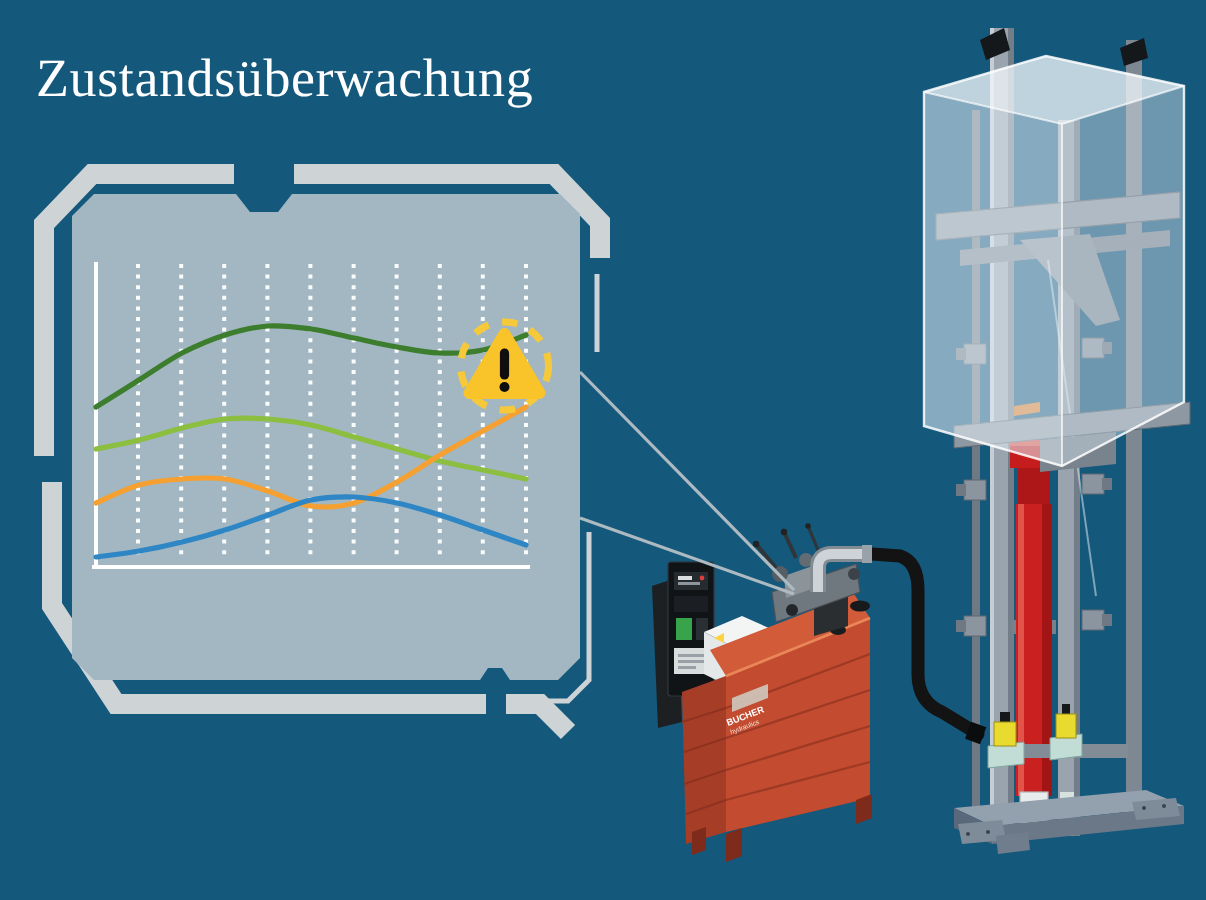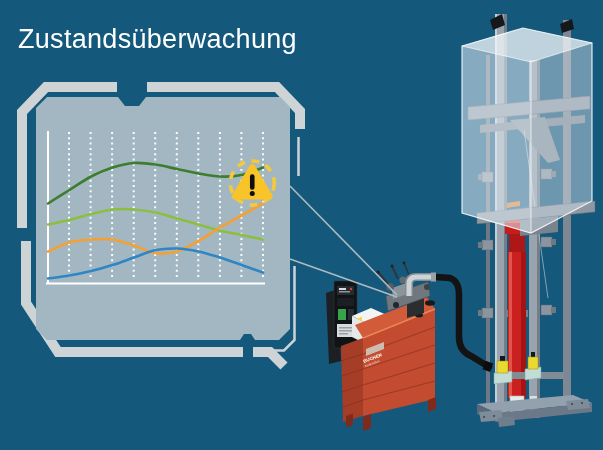--- a/index.html
+++ b/index.html
@@ -2,21 +2,21 @@
 <html><head>
 <meta charset="utf-8">
 <style>
   html,body{margin:0;padding:0;width:603px;height:450px;overflow:hidden;}
   body{background:#14587C;font-family:"Liberation Sans", sans-serif;position:relative;}
   .stage{position:absolute;inset:0;}
   .stage svg{position:absolute;left:0;top:0;}
   h1.title{
     position:absolute;left:18px;top:24px;margin:0;
     color:#FFFFFF;font-size:27px;font-weight:400;letter-spacing:.3px;
-    font-family:Liberation Sans, sans-serif;z-index:5;
+    font-family:Liberation Serif, serif;z-index:5;
   }
 </style>
 </head>
 <body>
 
 <div class="stage">
 
   <h1 class="title">Zustandsüberwachung</h1>
 
   <svg width="603" height="450" viewBox="0 0 603 450">

